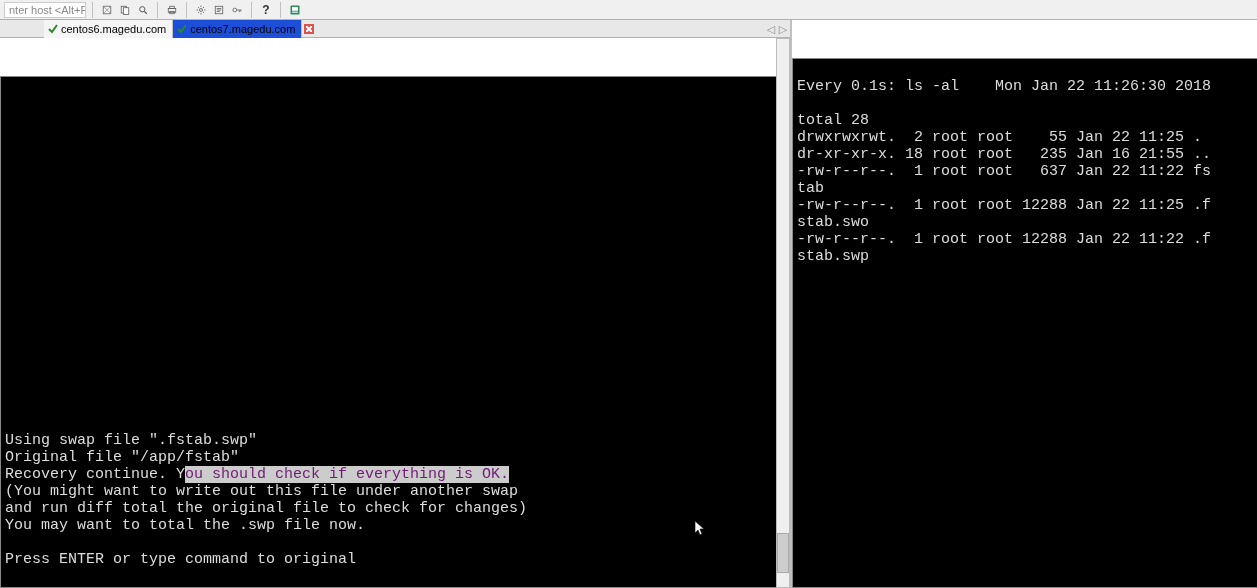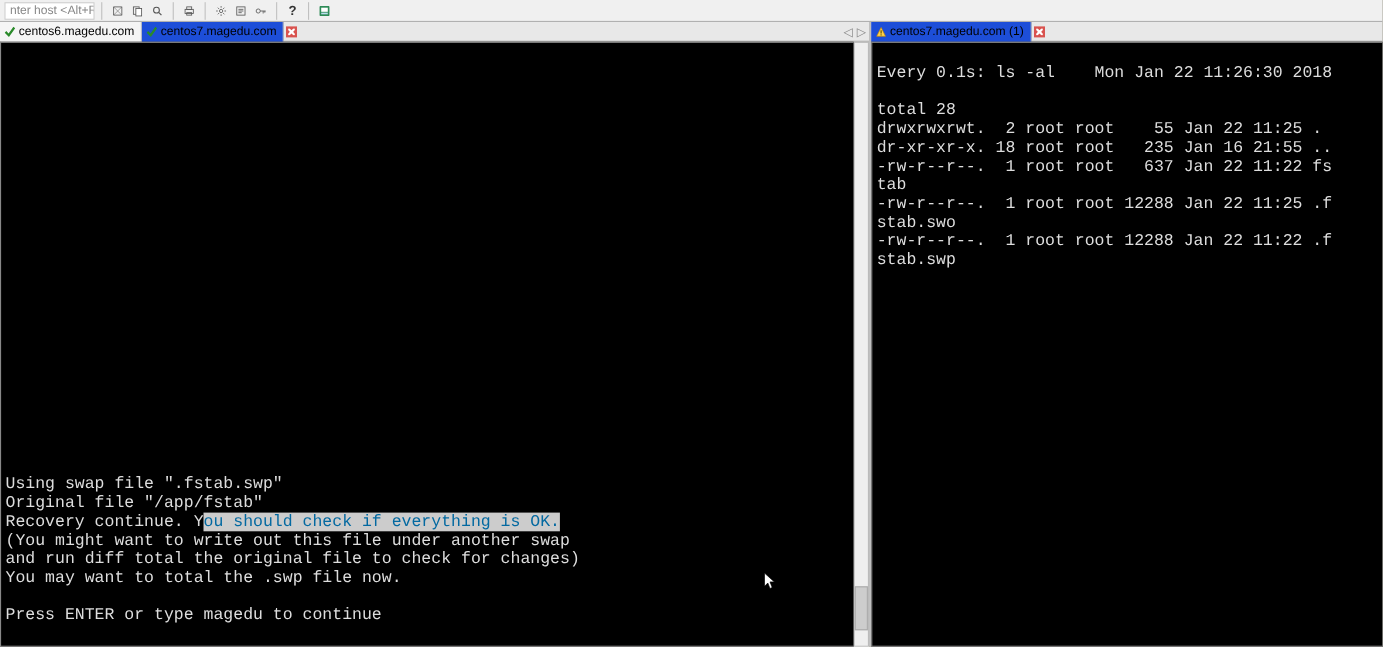--- a/index.html
+++ b/index.html
@@ -56,20 +56,21 @@
   .pane-left { flex: 0 0 792px; display:flex; flex-direction:column; border-right: 2px solid #c0c0c0;}
   .pane-right { flex: 1; display:flex; flex-direction:column;}
   .tabbar {
     height: 18px;
     background: #e8e8e8;
     display: flex;
     align-items: center;
     border-bottom: 1px solid #b0b0b0;
     font-size: 11px;
     position: relative;
+    padding-left: 44px;
   }
   .tab {
     display: flex;
     align-items: center;
     height: 18px;
     padding: 0 6px 0 4px;
     border-right: 1px solid #c0c0c0;
     background: #f5f5f5;
     gap: 3px;
     cursor: pointer;
@@ -100,24 +101,25 @@
     color: #ddd;
     font-family: "Consolas","Courier New",monospace;
     font-size: 15px;
     line-height: 17px;
     padding: 2px 4px;
     white-space: pre;
     overflow: hidden;
     position:relative;
     border:1px solid #888;
     border-right:none;
+    margin-top:38px;
   }
   .terminal .sel {
     background: #ccc;
-    color: #0369a1;
+    color: #701a75;
   }
   .scrollbar-v {
     width: 14px;
     background: #efefef;
     border:1px solid #bbb;
     display:flex;
     flex-direction:column;
     justify-content:flex-end;
   }
   .scroll-thumb {
@@ -233,52 +235,35 @@
     <div class="terminal-wrap">
       <div class="terminal">
         <div class="vim-bottom">
 <span>Using swap file ".fstab.swp"</span>
 <span>Original file "/app/fstab"</span>
 <span><span>Recovery continue. Y</span><span class="sel">ou should check if everything is OK.</span></span>
 <span>(You might want to write out this file under another swap</span>
 <span>and run diff total the original file to check for changes)</span>
 <span>You may want to total the .swp file now.</span>
 <span></span>
-<span>Press ENTER or type magedu to continue</span>
+<span>Press ENTER or type command to original</span>
         </div>
         <div class="cursor-arrow" style="left:604px; bottom:83px;">
           <svg width="12" height="16" viewBox="0 0 12 16">
               <path d="M0 0 L0 12 L3 9 L5 14 L7 13 L5 8 L9 8 Z" fill="#fff" stroke="#000" stroke-width="0.6"></path>
             </svg>
         </div>
       </div>
       <div class="scrollbar-v">
         <div class="scroll-thumb"></div>
       </div>
     </div>
   </div>
 
   <div class="pane-right">
-    <div class="tabbar">
-      <div class="tab active">
-        <span class="tab-icon">
-          <svg viewBox="0 0 10 10">
-              <path d="M5 1 L9 9 L1 9 Z" fill="#ffd24d" stroke="#c98b00" stroke-width="0.6"></path>
-              <rect x="4.5" y="3.5" width="1" height="3" fill="#5a4a00"></rect>
-              <rect x="4.5" y="7.2" width="1" height="1" fill="#5a4a00"></rect>
-            </svg>
-        </span>
-        <span>centos7.magedu.com (1)</span>
-      </div>
-      <div class="tab-close">
-        <svg viewBox="0 0 6 6">
-            <path d="M0 0l6 6M6 0L0 6"></path>
-          </svg>
-      </div>
-    </div>
     <div class="terminal-wrap">
       <div class="terminal">
 <div class="right-term-lines"><span>Every 0.1s: ls -al    Mon Jan 22 11:26:30 2018</span>
 <span></span>
 <span>total 28</span>
 <span>drwxrwxrwt.  2 root root    55 Jan 22 11:25 .</span>
 <span>dr-xr-xr-x. 18 root root   235 Jan 16 21:55 ..</span>
 <span>-rw-r--r--.  1 root root   637 Jan 22 11:22 fs</span>
 <span>tab</span>
 <span>-rw-r--r--.  1 root root 12288 Jan 22 11:25 .f</span>

